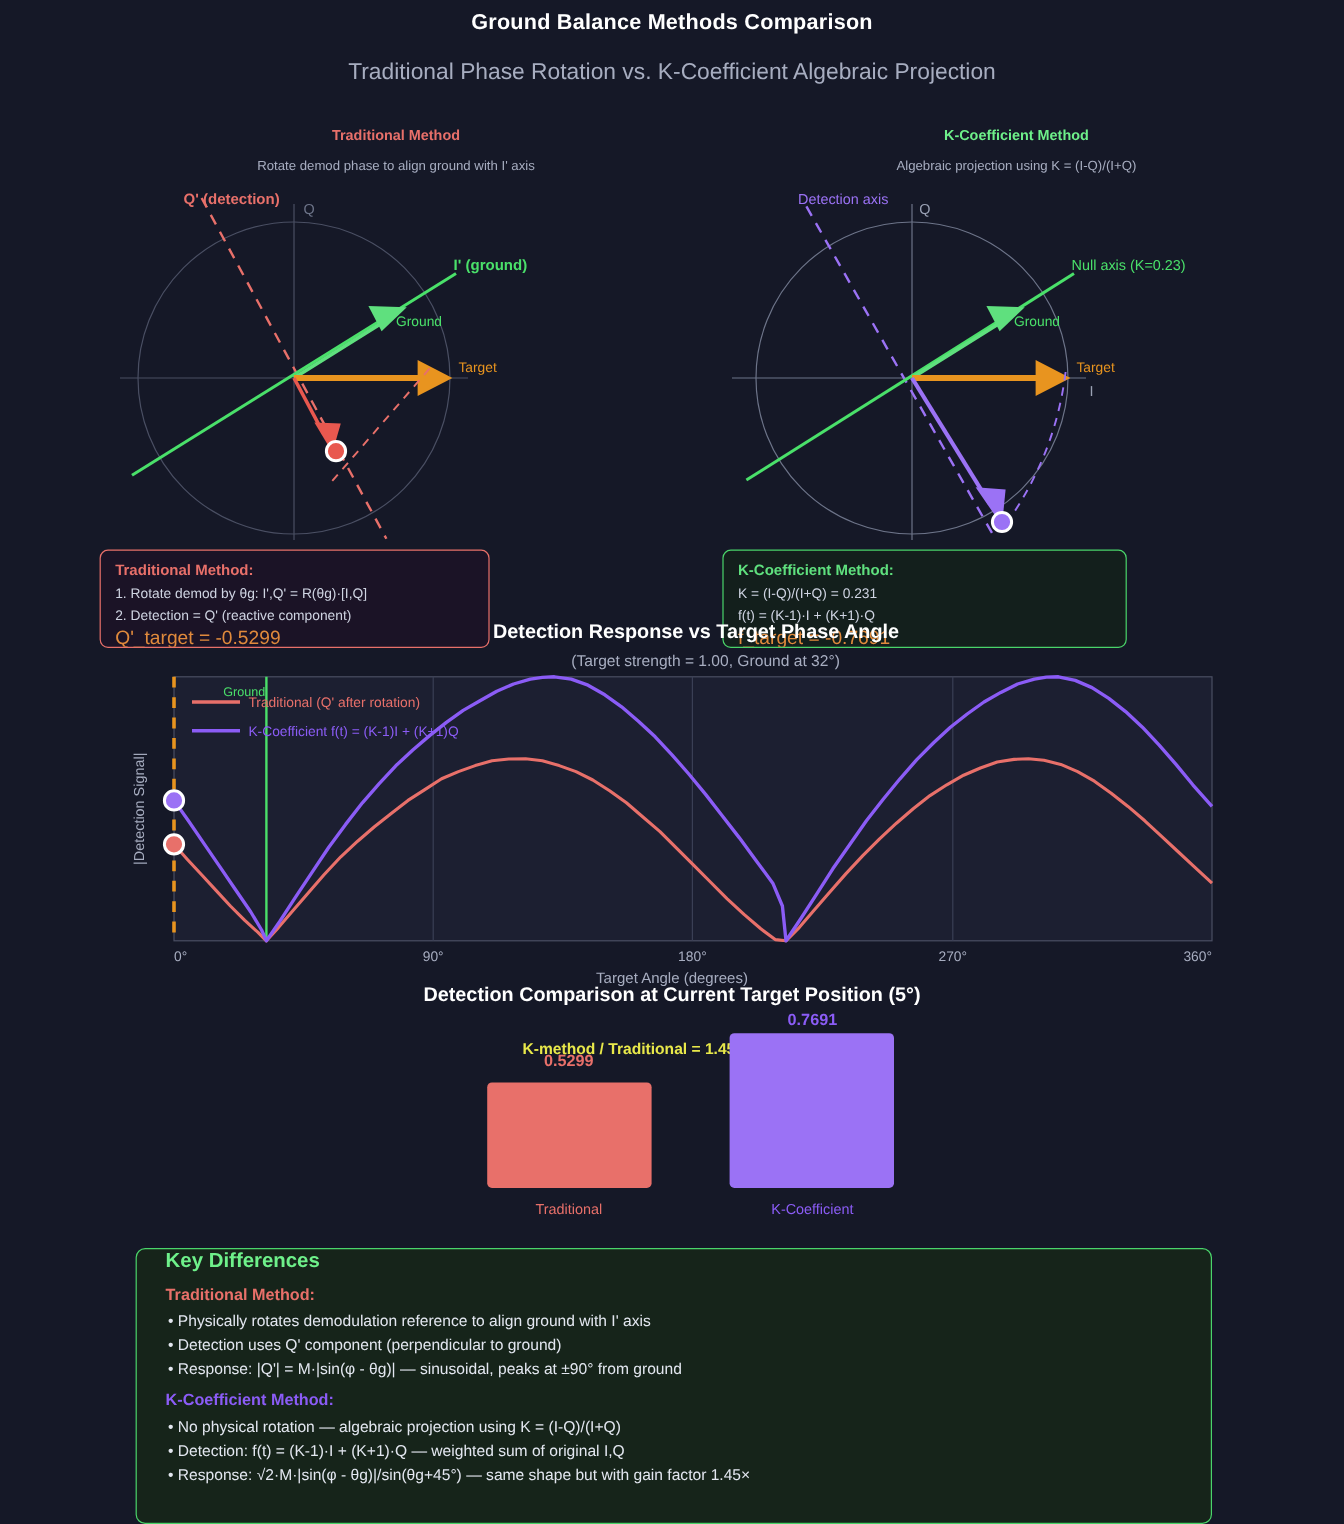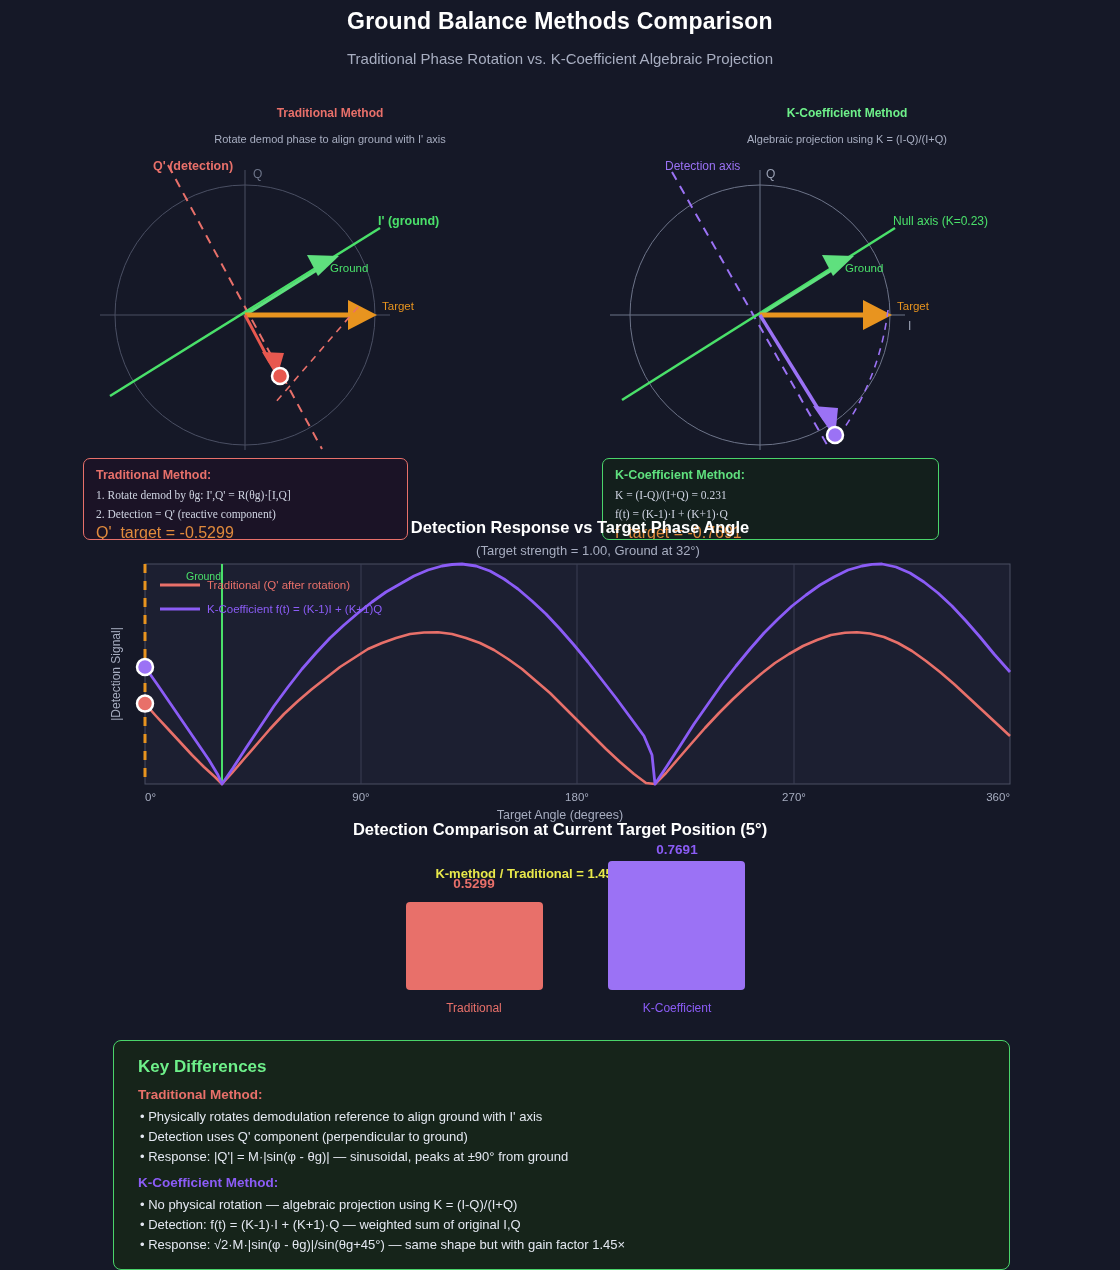--- a/index.html
+++ b/index.html
@@ -19,32 +19,32 @@
   }
 
   
   .main-title {
     position: absolute;
     top: 8px;
     left: 0;
     width: 1120px;
     text-align: center;
     color: #ffffff;
-    font-size: 23px;
+    font-size: 18px;
     font-weight: bold;
     letter-spacing: 0.2px;
   }
   .sub-title {
     position: absolute;
     top: 50px;
     left: 0;
     width: 1120px;
     text-align: center;
     color: #a7adc0;
-    font-size: 15px;
+    font-size: 19px;
   }
 
   
   .panel-title {
     position: absolute;
     width: 440px;
     text-align: center;
     font-size: 12px;
     font-weight: bold;
   }
@@ -79,21 +79,21 @@
   }
   .infobox-right {
     top: 458px; left: 602px; width: 337px; height: 82px;
     border: 1px solid #4ad46a;
     background: #131f1c;
   }
   .infobox-title { font-size: 12.5px; font-weight: bold; margin-bottom: 4px; }
   .infobox-left .infobox-title  { color: #e8706a; }
   .infobox-right .infobox-title { color: #5fe07e; }
   .infobox-line {
-    font-family: Liberation Serif, serif;
+    font-family: Liberation Sans, sans-serif;
     font-size: 11.5px;
     color: #cfd4e2;
     line-height: 19px;
     white-space: pre;
   }
   .infobox-value {
     font-size: 16px;
     color: #e08a3c;
     line-height: 18px;
   }
@@ -139,21 +139,21 @@
 
   
   .keybox {
     position: absolute;
     top: 1040px; left: 113px;
     width: 897px; height: 230px;
     border: 1px solid #4ad46a;
     border-radius: 8px;
     background: #16241a;
     box-sizing: border-box;
-    padding: 16px 24px;
+    padding: 0 24px;
     overflow: hidden;
   }
   .keybox h3 {
     margin: 0 0 10px 0;
     color: #6ef08a;
     font-size: 17px;
     font-weight: bold;
   }
   .key-sub {
     font-size: 13.5px;

